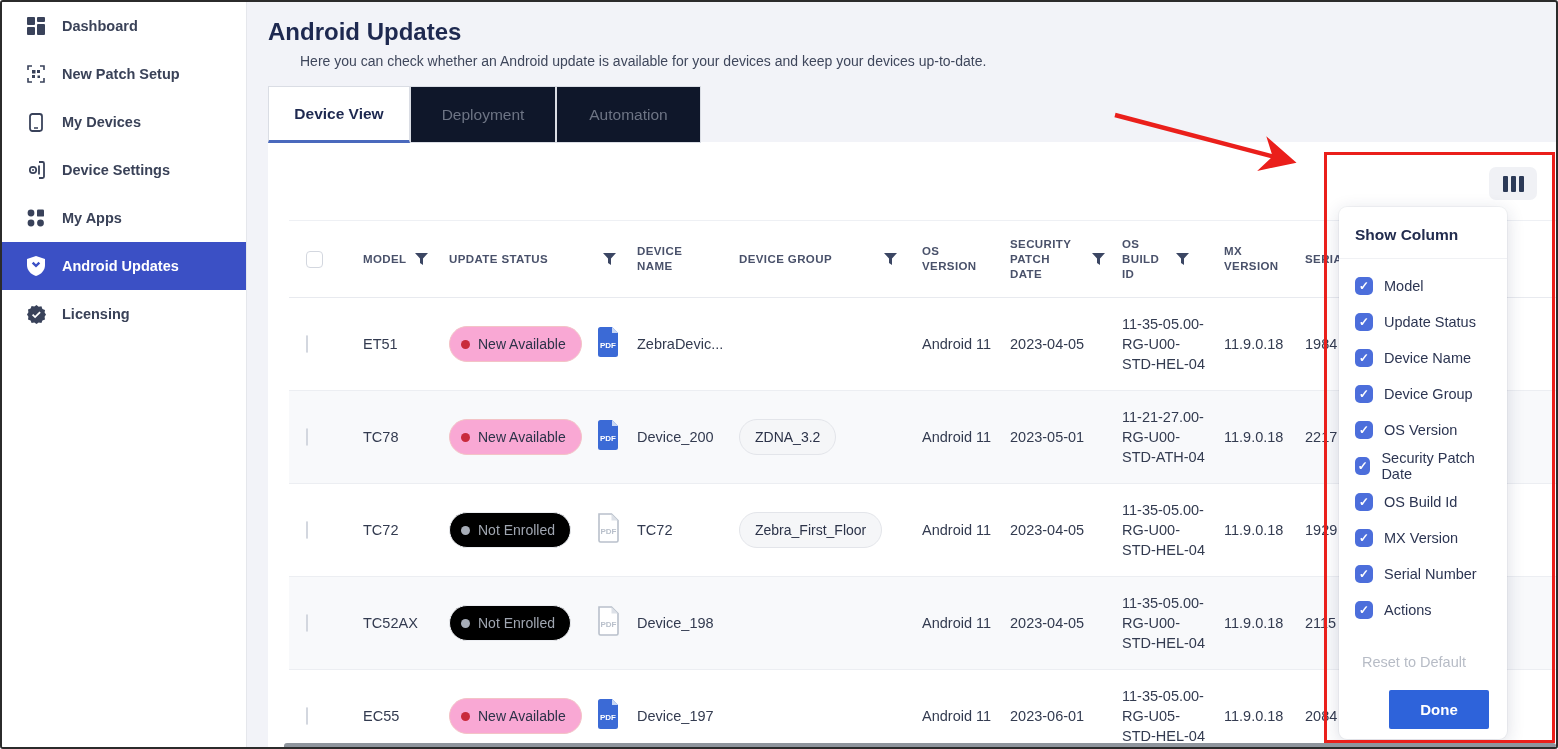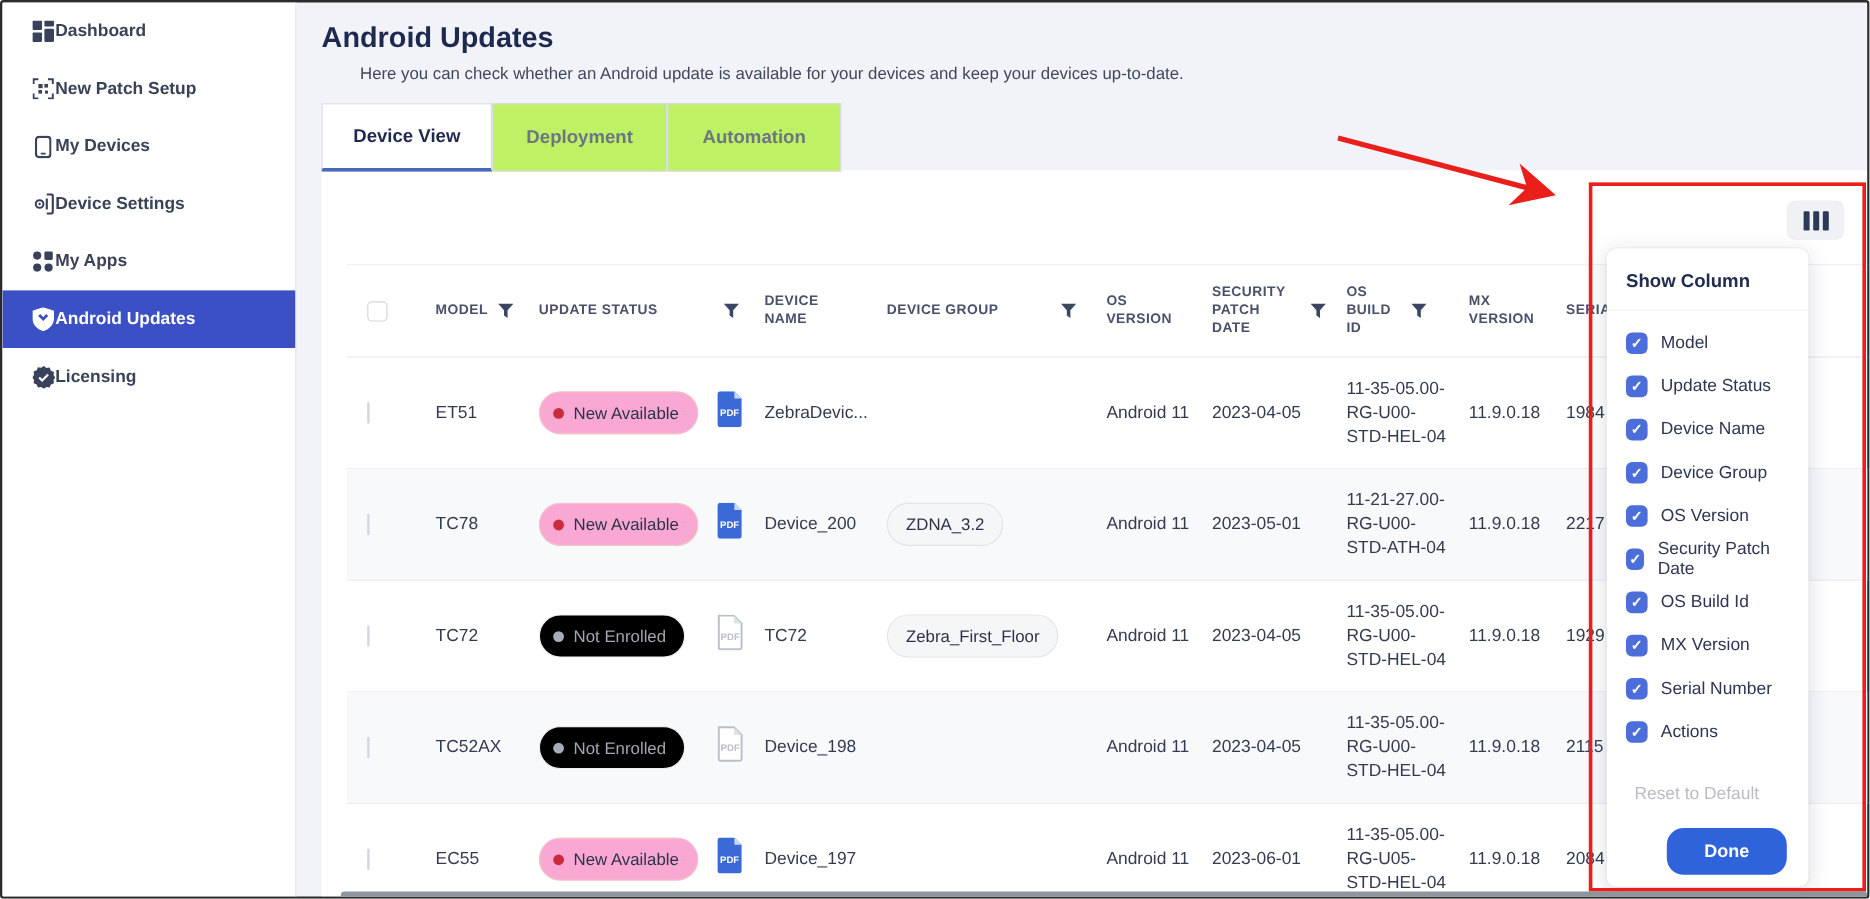--- a/index.html
+++ b/index.html
@@ -10,42 +10,42 @@
     background:#f2f3f8; border:2px solid #2b2b2b; border-radius:3px;
     overflow:hidden;
   }
 
   
   .sidebar {
     position:absolute; left:0; top:0; width:245px; height:100%;
     background:#fff; border-right:1px solid #e5e7ec; z-index:2; padding-top:0;
   }
   .side-item {
-    height:48px; display:flex; align-items:center; gap:0;
+    height:48px; display:flex; align-items:center; gap:16px;
     padding-left:24px; color:#3a4258; font-size:14.5px; font-weight:700;
     cursor:pointer; white-space:nowrap;
   }
   .side-item .sicon { width:20px; height:20px; flex:0 0 20px; display:flex; align-items:center; justify-content:center; }
   .side-item.selected { background:#3b50c5; color:#fff; }
   .side-item svg { display:block; }
 
   
   .page-title {
     position:absolute; left:266px; top:16px; z-index:1;
     font-size:24px; font-weight:700; color:#1e2950;
   }
   .page-subtitle {
     position:absolute; left:266px; top:51px; z-index:1;
     font-size:14px; color:#3f475c;margin-left:32px;
   }
   .tab {
     position:absolute; top:84px; height:57px; z-index:1;
     display:flex; align-items:center; justify-content:center;
-    background:#bef264; border:1px solid #dadde4; color:#6d7484;
-    font-size:15.5px; font-weight:700; cursor:pointer;
+    background:#0f172a; border:1px solid #dadde4; color:#6d7484;
+    font-size:15.5px; font-weight:400; cursor:pointer;
   }
   .tab.active {
     background:#fff; color:#1e2950; font-weight:700;
     border-bottom:3px solid #4a69bd;
   }
   .tab1 { left:266px; width:142px;text-align:right; }
   .tab2 { left:408px; width:146px; }
   .tab3 { left:554px; width:145px; }
 
   
@@ -134,21 +134,21 @@
     color:#fff; font-size:12px; font-weight:700;
     display:flex; align-items:center; justify-content:center;
   }
   .panel-item .plabel { font-size:14.5px; color:#2c3552; }
   .panel-reset {
     margin-top:26px; padding-right:18px; text-align:center;
     font-size:14.5px; color:#b7bcc6; cursor:pointer;
   }
   .panel-done {
     position:absolute; right:18px; bottom:10px; width:100px; height:39px;
-    background:#2e63da; color:#fff; border:none; border-radius:14px;
+    background:#2e63da; color:#fff; border:none; border-radius:2px;
     font-size:15px; font-weight:700; font-family:inherit; cursor:pointer;
   }
 
   .red-rect {
     position:absolute; left:1322px; top:150px; width:231px; height:591px;
     border:3px solid #ea1f1b; z-index:6; pointer-events:none;
   }
   .arrow-overlay { position:absolute; inset:0; z-index:7; pointer-events:none; }
 
   .hscrollbar {

